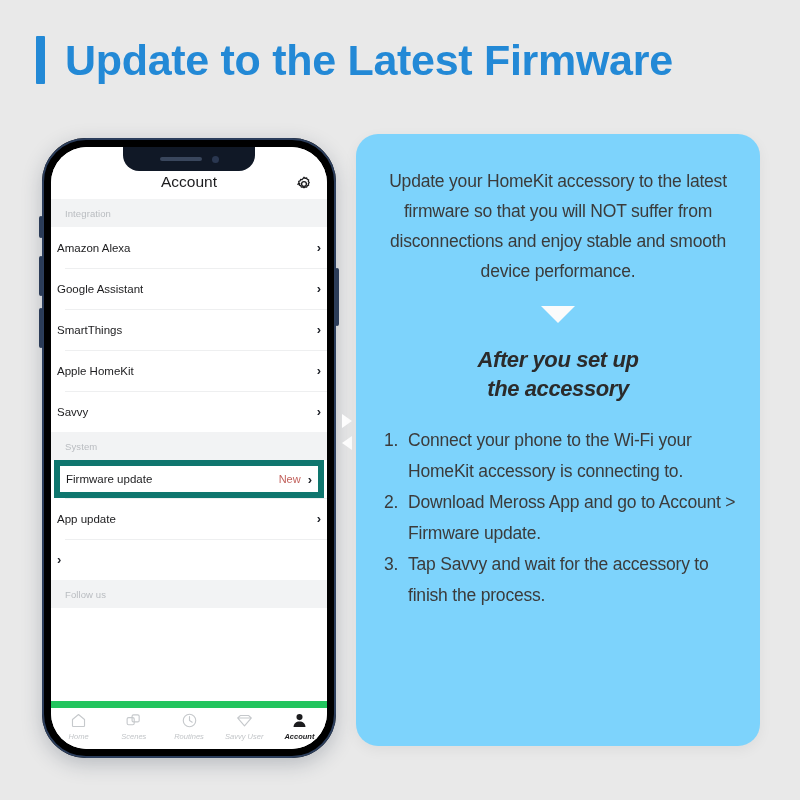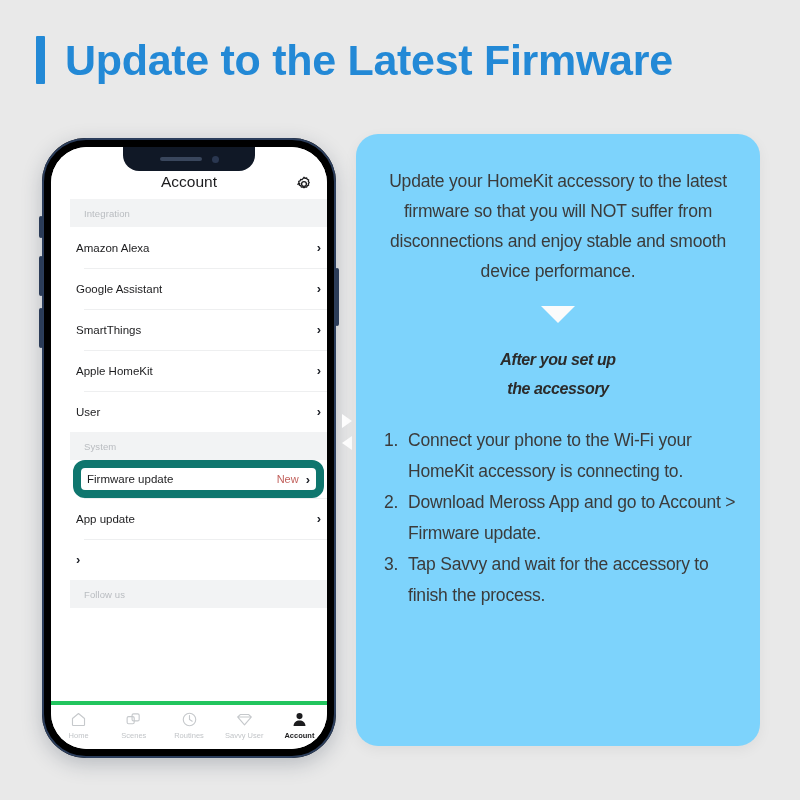--- a/index.html
+++ b/index.html
@@ -116,21 +116,20 @@
     position: absolute;
     right: 14px; bottom: 6px;
     width: 18px; height: 18px;
   }
 
   
   .list {
     flex: 1;
     overflow: hidden;
     background: #fff;
-    margin-left: 19px;
   }
   .section-head {
     background: #f2f3f4;
     color: #b9bcc0;
     font-size: 9.5px;
     padding: 9px 14px 8px 14px;
     letter-spacing: 0.1px;
   }
   .row {
     position: relative;
@@ -155,37 +154,38 @@
     color: #c2615c;
     margin-right: 7px;
   }
   .chev {
     font-size: 13px;
     color: #20232a;
     font-weight: bold;
     line-height: 1;
   }
   .row.highlight {
-    border: 8px solid #0f766e;
-    border-radius: 12px;
+    border: 6px solid #0f766e;
+    border-radius: 0;
     margin: 0 3px;
     height: 38px;
   }
   .row.highlight::before { display: none; }
   .row.highlight + .row::before { left: 14px; }
 
   
   .tabbar {
     flex: none;
     height: 48px;
     background: #ffffff;
-    border-top: 4px solid #22c55e;
+    border-top: 7px solid #22c55e;
     display: flex;
     align-items: center;
     padding-bottom: 4px;
+    font-style: italic;
   }
   .tab {
     flex: 1;
     display: flex; flex-direction: column;
     align-items: center; justify-content: center;
     gap: 3px;
   }
   .tab-icon { width: 17px; height: 17px; display: block; }
   .tab-label {
     font-size: 7.5px;
@@ -228,21 +228,21 @@
   .arrow-down {
     margin: 20px auto 0 auto;
     width: 0; height: 0;
     border-left: 17px solid transparent;
     border-right: 17px solid transparent;
     border-top: 17px solid #fbfbfb;
   }
   .sub-heading {
     margin-top: 22px;
     text-align: center;
-    font-size: 16px;
+    font-size: 22px;
     font-weight: bold;
     font-style: italic;
     line-height: 29px;
     color: #2b2b2b;
     letter-spacing: -0.4px;
   }
   .steps {
     margin-top: 22px;
     padding-left: 6px;
   }
@@ -301,21 +301,21 @@
           </div>
           <div class="row">
             <div class="row-label">SmartThings</div>
             <div class="chev">›</div>
           </div>
           <div class="row">
             <div class="row-label">Apple HomeKit</div>
             <div class="chev">›</div>
           </div>
           <div class="row">
-            <div class="row-label">User</div>
+            <div class="row-label">Savvy</div>
             <div class="chev">›</div>
           </div>
           <div class="section-head">System</div>
           <div class="row highlight">
             <div class="row-label">Firmware update</div>
             <div class="row-badge">New</div>
             <div class="chev">›</div>
           </div>
           <div class="row">
             <div class="row-label">App update</div>

